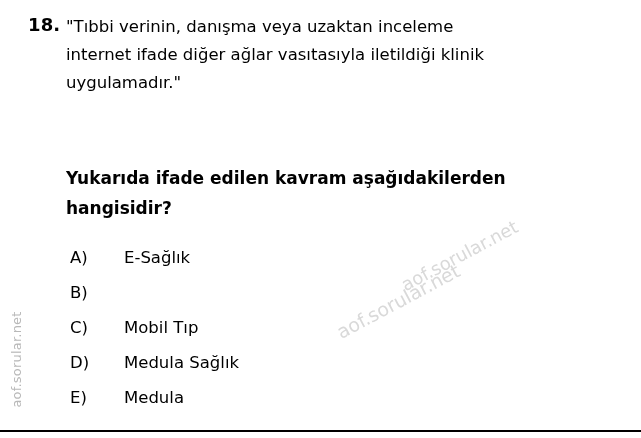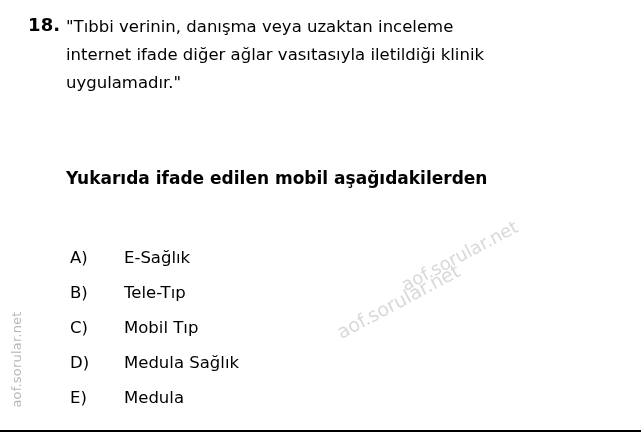--- a/index.html
+++ b/index.html
@@ -145,31 +145,31 @@
 
     <div class="q-number">18.</div>
 
     <div class="q-stem">
       <div style="display:block; text-align:justify;">"Tıbbi verinin, danışma veya uzaktan inceleme</div>
       <div style="display:block; text-align:justify;">internet ifade diğer ağlar vasıtasıyla iletildiği klinik</div>
       <div class="last-line" style="display:block;">uygulamadır."</div>
     </div>
 
     <div class="q-ask">
-      <div>Yukarıda ifade edilen mobil aşağıdakilerden</div>
+      <div>Yukarıda ifade edilen kavram aşağıdakilerden</div>
+      <div>hangisidir?</div>
     </div>
 
     <div class="options">
       <div class="option">
         <span class="opt-letter">A)</span>
         <span class="opt-text">E-Sağlık</span>
       </div>
       <div class="option">
         <span class="opt-letter">B)</span>
-        <span class="opt-text">Tele-Tıp</span>
       </div>
       <div class="option">
         <span class="opt-letter">C)</span>
         <span class="opt-text">Mobil Tıp</span>
       </div>
       <div class="option">
         <span class="opt-letter">D)</span>
         <span class="opt-text">Medula Sağlık</span>
       </div>
       <div class="option">

